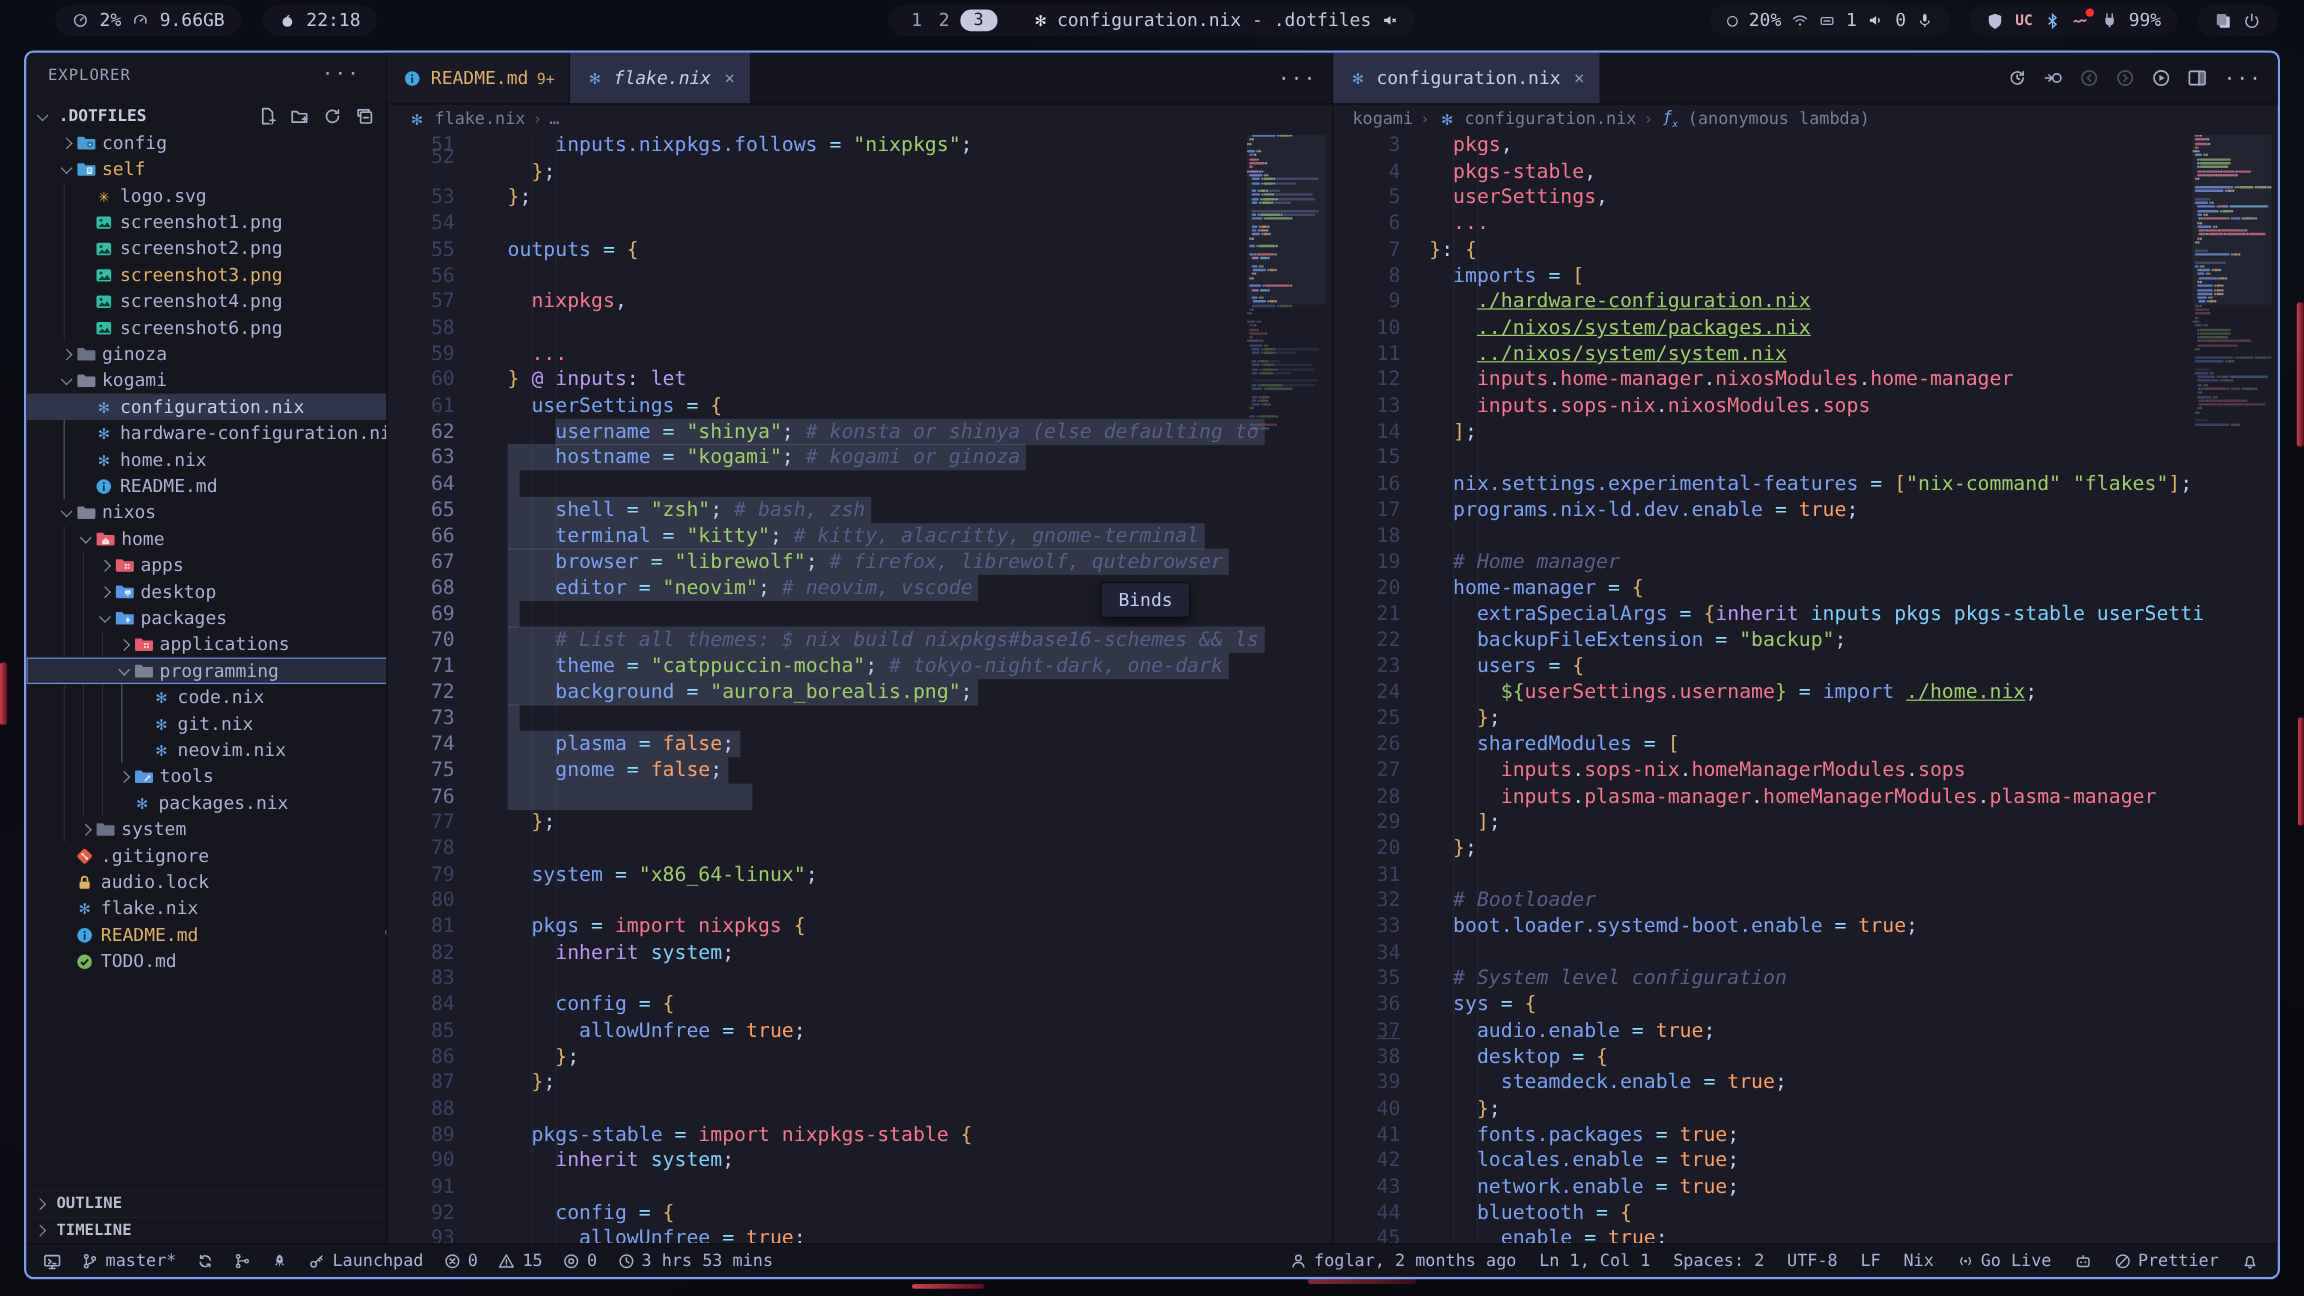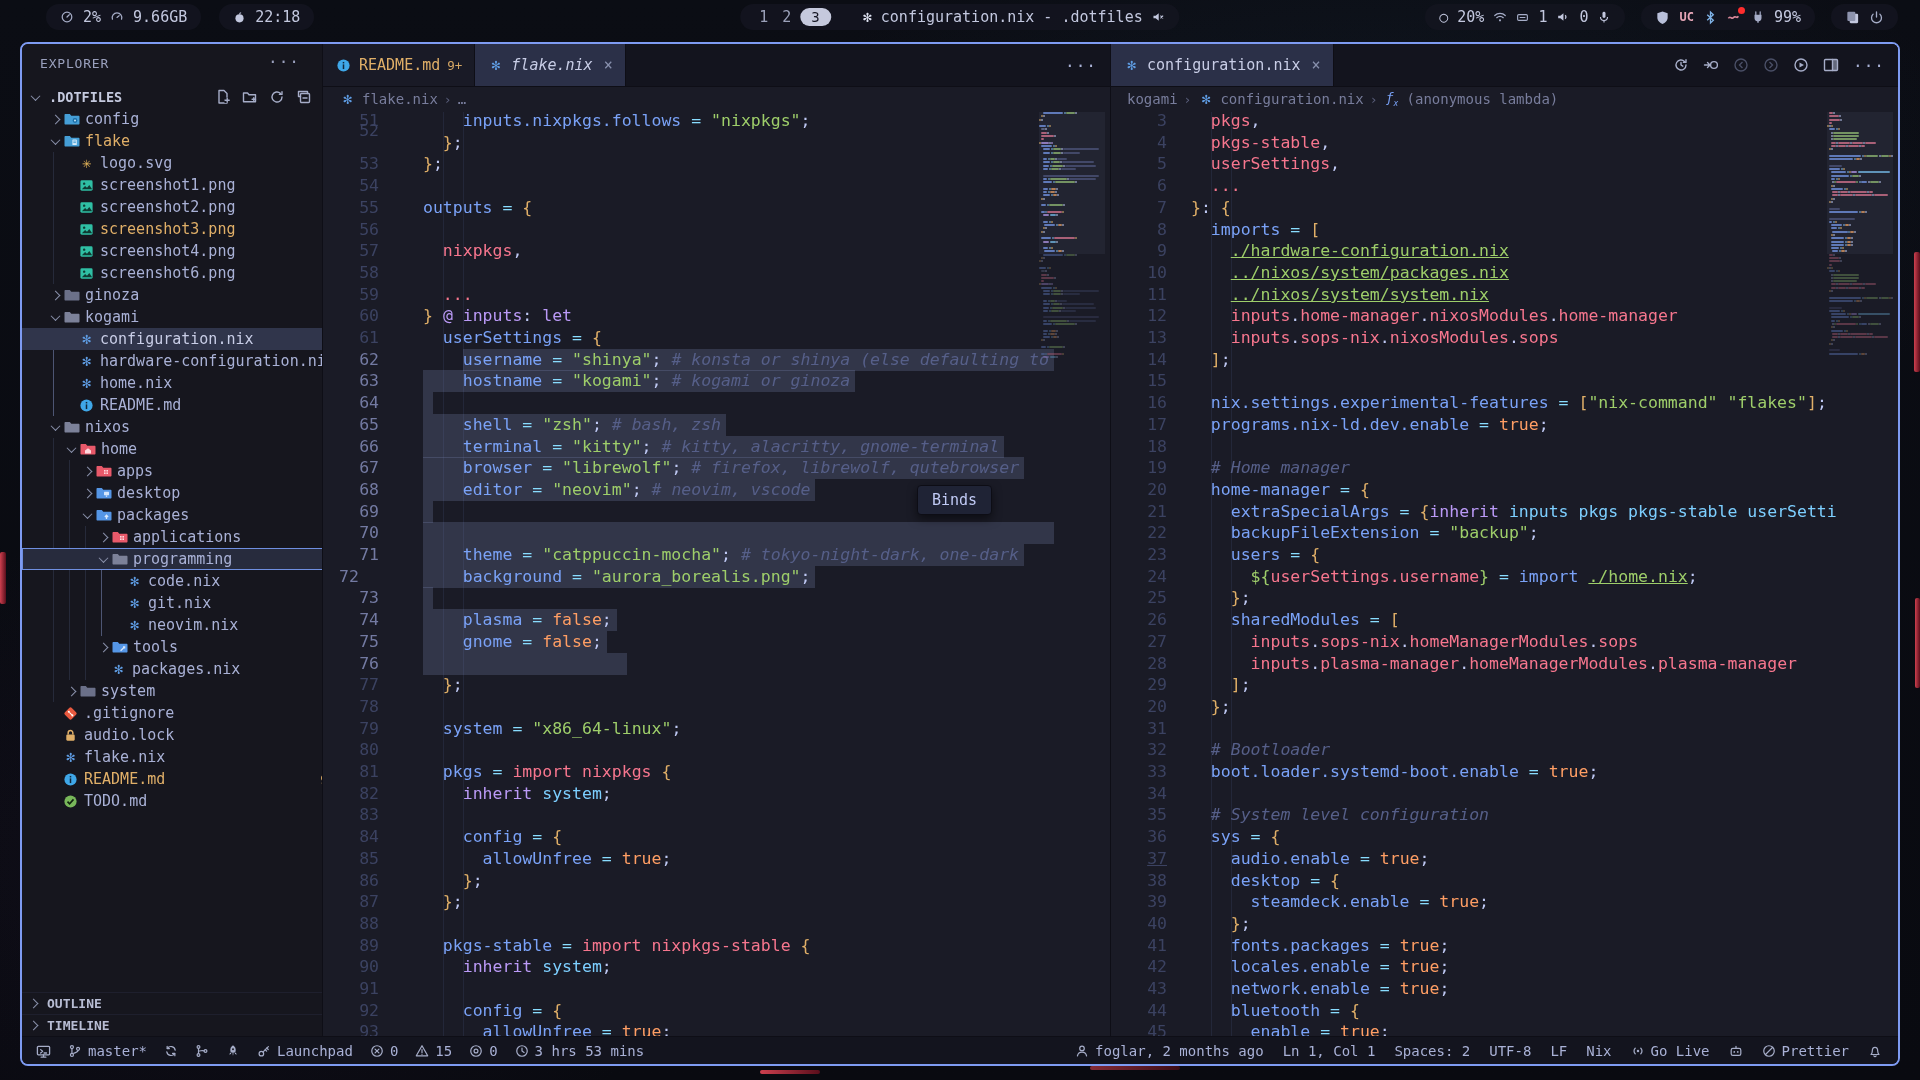--- a/index.html
+++ b/index.html
@@ -278,21 +278,21 @@
         <div class="trow" style="top: 22px; padding-left: 28px;">
           <span class="chev down"></span>
           <span class="ficon">
             <svg width="16" height="16" viewBox="0 0 16 16">
               <path fill="#459ed6" d="M1.5 3h4.3l1.5 1.8h7.2c.6 0 1 .4 1 1v6.7c0 .6-.4 1-1 1h-13c-.6 0-1-.4-1-1V4c0-.6.4-1 1-1z"></path>
               <rect x="8.4" y="6.4" width="4.4" height="5.6" rx=".6" fill="#d8ecf9"></rect>
               <rect x="9.3" y="7.6" width="2.6" height=".9" fill="#459ed6"></rect>
               <rect x="9.3" y="9.2" width="2.6" height=".9" fill="#459ed6"></rect>
             </svg>
           </span>
-          <span class="lbl" style="color:#e0af68">flake</span>
+          <span class="lbl" style="color:#e0af68">self</span>
           <span class="tdot"></span>
         </div>
         <div class="trow" style="top: 44px; padding-left: 44px;">
           <span class="chev-space"></span>
           <span class="ficon">
             <span style="color:#e8b85a;font-size:15px">✳</span>
           </span>
           <span class="lbl" style="">logo.svg</span>
         </div>
         <div class="trow" style="top: 66px; padding-left: 44px;">
@@ -663,25 +663,26 @@
         <div class="lnum on" style="top: 345px; left: -4px; width: 60px;">67</div>
         <div class="cline" style="top: 345px; padding-left: 100px;"><span class="tk-p">    browser</span><span class="tk-o"> = </span><span class="tk-s">"librewolf"</span><span class="tk-w">; </span><span class="tk-c"># firefox, librewolf, qutebrowser</span></div>
         <div class="selbg" style="top: 367px; left: 100px; width: 392.235px;"></div>
         <div class="lnum on" style="top: 367px; left: -4px; width: 60px;">68</div>
         <div class="cline" style="top: 367px; padding-left: 100px;"><span class="tk-p">    editor</span><span class="tk-o"> = </span><span class="tk-s">"neovim"</span><span class="tk-w">; </span><span class="tk-c"># neovim, vscode</span></div>
         <div class="selbg" style="top: 389px; left: 100px; width: 9.93px;"></div>
         <div class="lnum on" style="top: 389px; left: -4px; width: 60px;">69</div>
         <div class="cline" style="top: 389px; padding-left: 100px;"></div>
         <div class="selbg" style="top: 410px; left: 100px; width: 630.555px;"></div>
         <div class="lnum on" style="top: 410px; left: -4px; width: 60px;">70</div>
+        <div class="cline" style="top: 410px; padding-left: 100px;"><span class="tk-c">    # List all themes: $ nix build nixpkgs#base16-schemes &amp;&amp; ls</span></div>
         <div class="selbg" style="top: 432px; left: 100px; width: 600.765px;"></div>
         <div class="lnum on" style="top: 432px; left: -4px; width: 60px;">71</div>
         <div class="cline" style="top: 432px; padding-left: 100px;"><span class="tk-p">    theme</span><span class="tk-o"> = </span><span class="tk-s">"catppuccin-mocha"</span><span class="tk-w">; </span><span class="tk-c"># tokyo-night-dark, one-dark</span></div>
         <div class="selbg" style="top: 454px; left: 100px; width: 392.235px;"></div>
-        <div class="lnum on" style="top: 454px; left: -4px; width: 60px; text-align: center;">72</div>
+        <div class="lnum on" style="top: 454px; left: -4px; width: 60px;">72</div>
         <div class="cline" style="top: 454px; padding-left: 100px;"><span class="tk-p">    background</span><span class="tk-o"> = </span><span class="tk-s">"aurora_borealis.png"</span><span class="tk-w">;</span></div>
         <div class="selbg" style="top: 475px; left: 100px; width: 9.93px;"></div>
         <div class="lnum on" style="top: 475px; left: -4px; width: 60px;">73</div>
         <div class="cline" style="top: 475px; padding-left: 100px;"></div>
         <div class="selbg" style="top: 497px; left: 100px; width: 193.635px;"></div>
         <div class="lnum on" style="top: 497px; left: -4px; width: 60px;">74</div>
         <div class="cline" style="top: 497px; padding-left: 100px;"><span class="tk-p">    plasma</span><span class="tk-o"> = </span><span class="tk-or">false</span><span class="tk-w">;</span></div>
         <div class="selbg" style="top: 519px; left: 100px; width: 183.705px;"></div>
         <div class="lnum on" style="top: 519px; left: -4px; width: 60px;">75</div>
         <div class="cline" style="top: 519px; padding-left: 100px;"><span class="tk-p">    gnome</span><span class="tk-o"> = </span><span class="tk-or">false</span><span class="tk-w">;</span></div>

